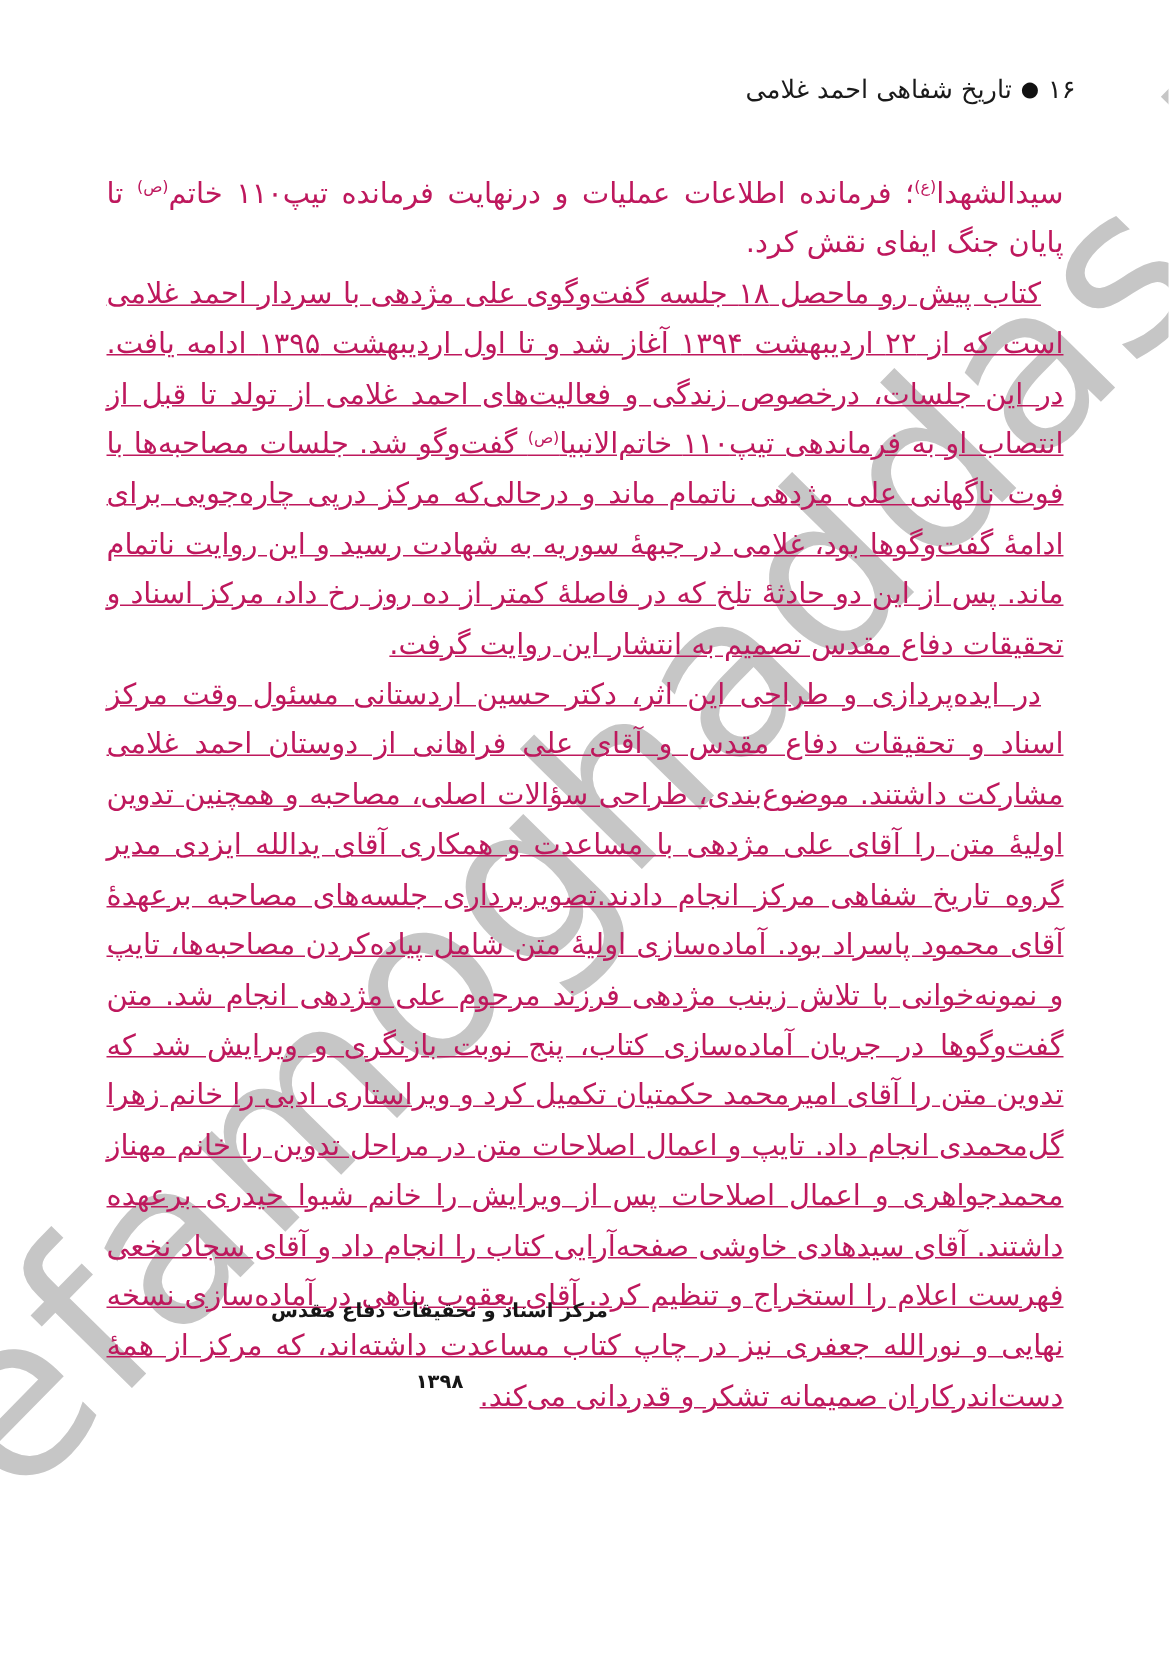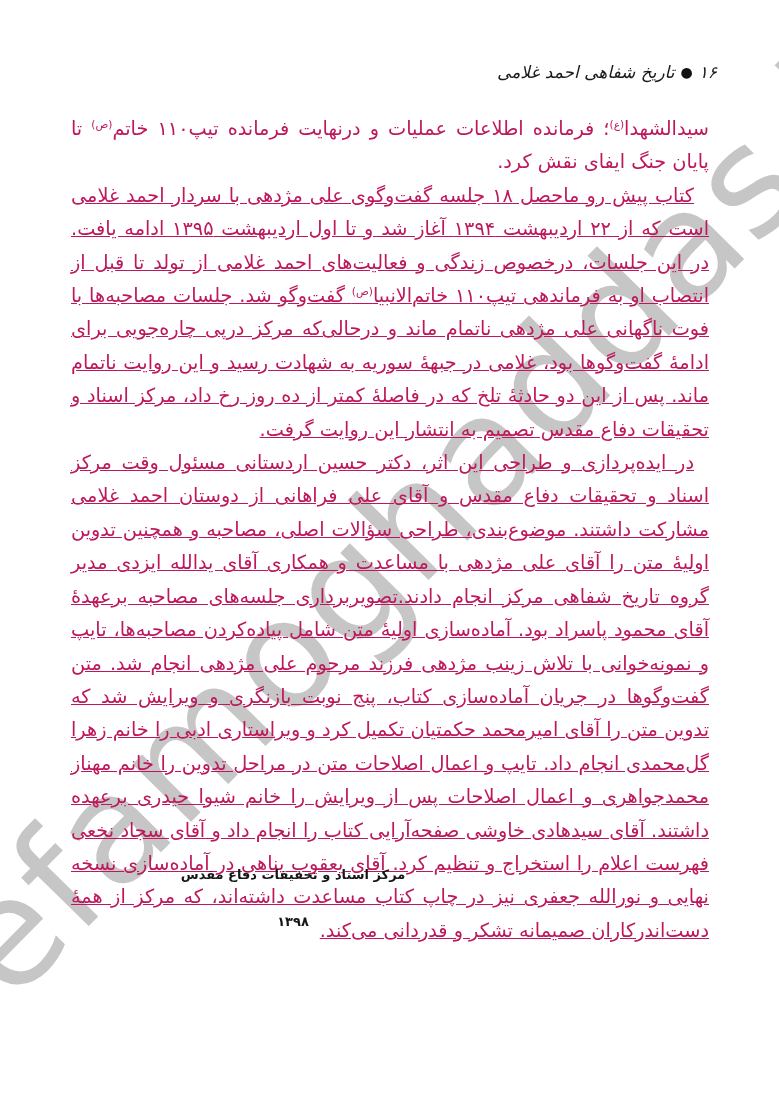--- a/index.html
+++ b/index.html
@@ -25,26 +25,25 @@
     font-size: 150px;
     letter-spacing: 2px;
     color: #c6c6c6;
     white-space: nowrap;
     z-index: 0;
     user-select: none;
   }
   .content { position: absolute; inset: 0; z-index: 1; }
   .page-header {
     position: absolute;
-    top: 62px; right: 62px;
+    top: 50px; right: 62px;
     direction: rtl;
     font-size: 17px;
     color: #1a1a1a;
     white-space: nowrap;
-    font-style: italic;
   }
   .page-header .bullet {
     display: inline-block;
     font-size: 14px;
     margin: 0 6px;
     vertical-align: 1px;
     color: #111111;
   }
   .body-text {
     position: absolute;

